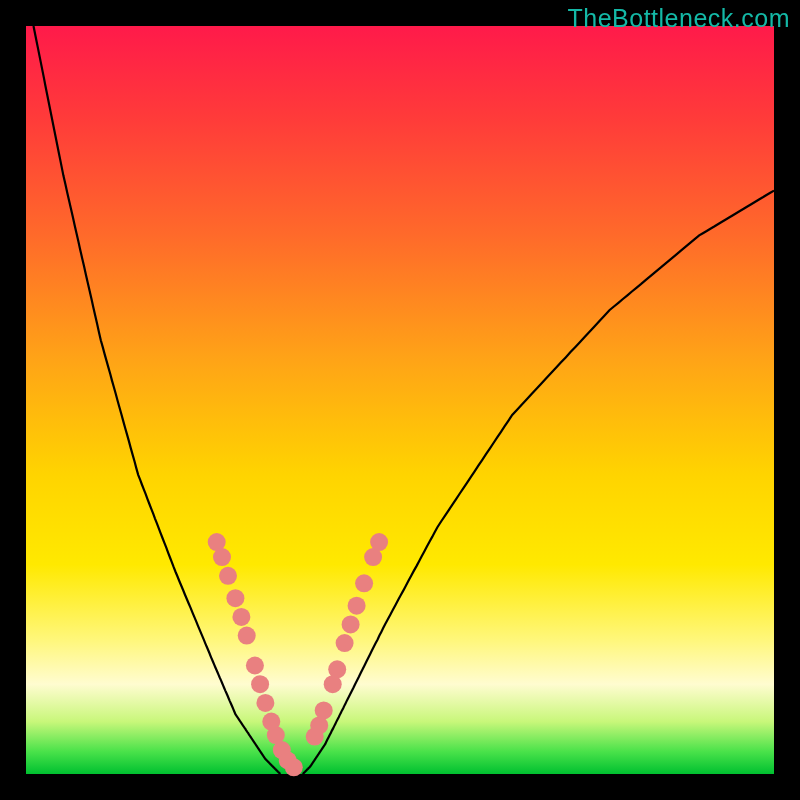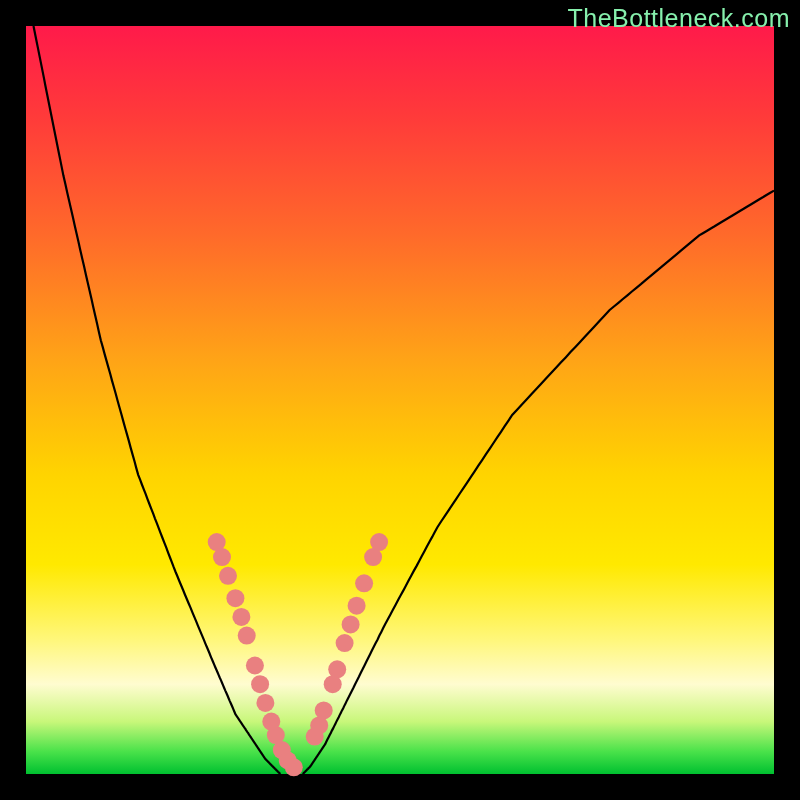--- a/index.html
+++ b/index.html
@@ -29,21 +29,21 @@
       #fffcd0 88%,
       #c8f77a 93%,
       #4ae24a 97%,
       #00c030 100%
     );
   }
   .watermark {
     position: absolute;
     top: 4px;
     right: 10px;
-    color: #86efac;
+    color: #14b8a6;
     font-size: 25px;
     font-weight: 400;
     letter-spacing: 0.5px;
     white-space: nowrap;
   }
   svg.curve {
     position: absolute;
     left: 0;
     top: 0;
     width: 748px;

